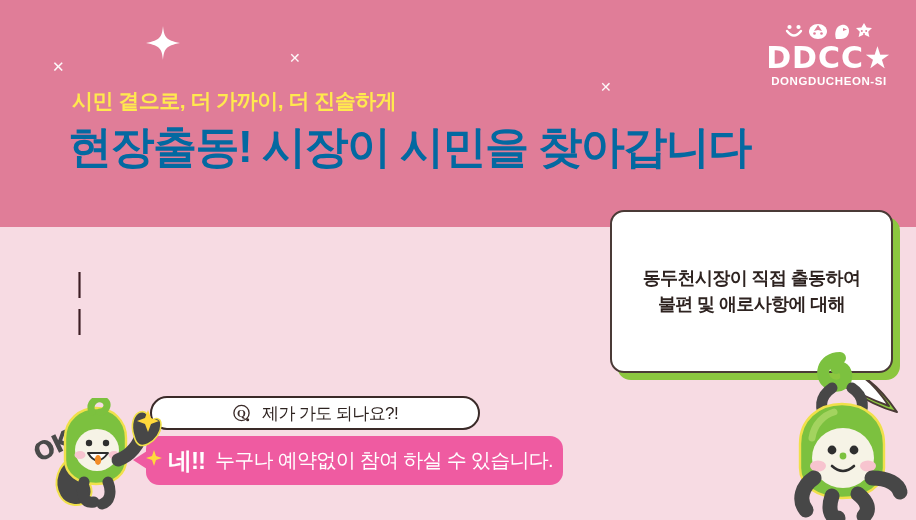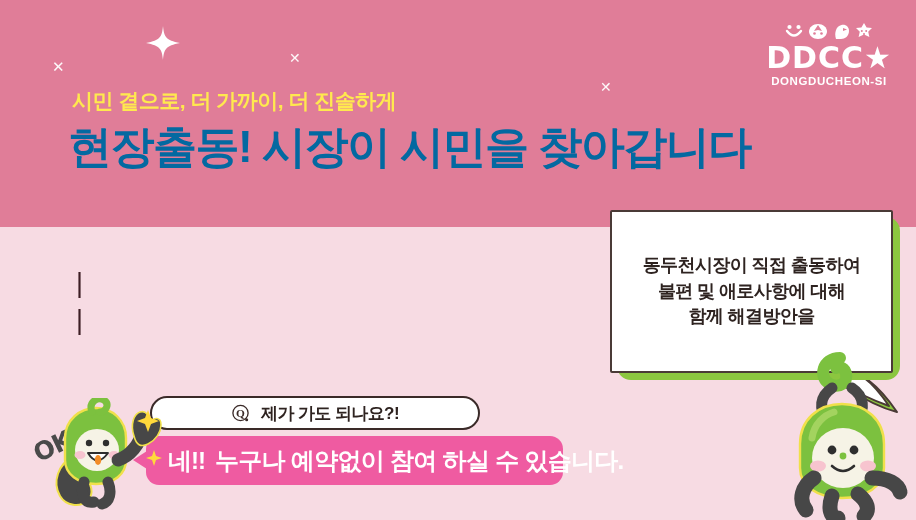--- a/index.html
+++ b/index.html
@@ -123,21 +123,21 @@
     width: 283px; height: 163px;
     background: #8cc63f;
     border-radius: 14px;
   }
   #bubble {
     position: absolute;
     left: 0; top: 0;
     width: 283px; height: 163px;
     background: #ffffff;
     border: 2px solid #4a3a36;
-    border-radius: 2px;
+    border-radius: 14px;
     display: flex;
     flex-direction: column;
     align-items: center;
     justify-content: center;
     padding: 21px 12px;
   }
   .bubble-line {
     font-size: 18px;
     font-weight: 600;
     color: #2e2320;
@@ -164,21 +164,21 @@
     align-items: center;
     justify-content: center;
     gap: 11px;
   }
   #q-icon {
     width: 19px; height: 19px;
     display: block;
   }
   #q-text {
     font-size: 17px;
-    font-weight: 700;
+    font-weight: 400;
     color: #2e2320;
     letter-spacing: -0.6px;
     white-space: nowrap;
   }
   #a-bubble {
     position: absolute;
     left: 146px; top: 436px;
     width: 417px; height: 49px;
     background: #ef5ba1;
     border-radius: 13px;
@@ -197,22 +197,22 @@
     border-right: 14px solid #ef5ba1;
   }
   #a-yes {
     font-size: 24px;
     font-weight: 700;
     color: #ffffff;
     letter-spacing: -1px;
     white-space: nowrap;
   }
   #a-text {
-    font-size: 24px;
-    font-weight: 700;
+    font-size: 20px;
+    font-weight: 400;
     color: #ffffff;
     letter-spacing: -0.7px;
     white-space: nowrap;
   }
 
   
   #mascot-left  { position: absolute; left: 30px;  top: 398px; width: 140px; height: 115px; }
   #mascot-right { position: absolute; left: 772px; top: 352px; width: 145px; height: 168px; }
   #ok-text {
     position: absolute;
@@ -283,21 +283,20 @@
 
   <div id="bubble-wrap">
     <svg id="bubble-tail" viewBox="0 0 70 52">
       <path d="M6 2 C22 2 40 12 62 44 C46 40 30 32 12 20 Z" fill="#8cc63f" stroke="#4a3a36" stroke-width="2" stroke-linejoin="round"></path>
       <path d="M4 0 C18 0 34 8 54 38 C40 33 24 26 8 16 Z" fill="#ffffff" stroke="#4a3a36" stroke-width="2" stroke-linejoin="round"></path>
     </svg>
     <div id="bubble-shadow"></div>
     <div id="bubble">
       <div class="bubble-line">동두천시장이 직접 출동하여</div>
       <div class="bubble-line">불편 및 애로사항에 대해</div>
-      <div class="bubble-line">함께 해결방안을</div>
     </div>
   </div>
 
   <div id="q-bubble">
     <svg id="q-icon" viewBox="0 0 20 20">
       <circle cx="10" cy="9.5" r="8" fill="none" stroke="#3a2a28" stroke-width="1.4"></circle>
       <text x="10" y="13.6" text-anchor="middle" font-family="Liberation Serif, serif" font-size="12" font-weight="700" fill="#3a2a28">Q</text>
       <circle cx="16.5" cy="16.5" r="1.6" fill="#3a2a28"></circle>
     </svg>
     <span id="q-text">제가 가도 되나요?!</span>

